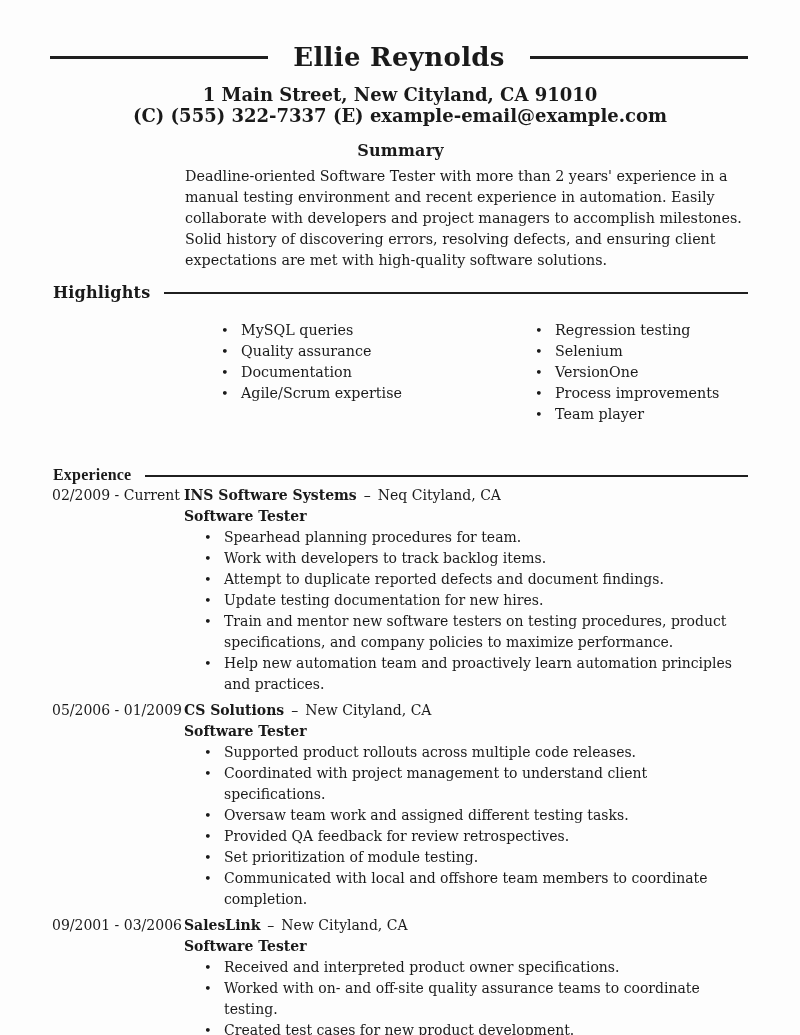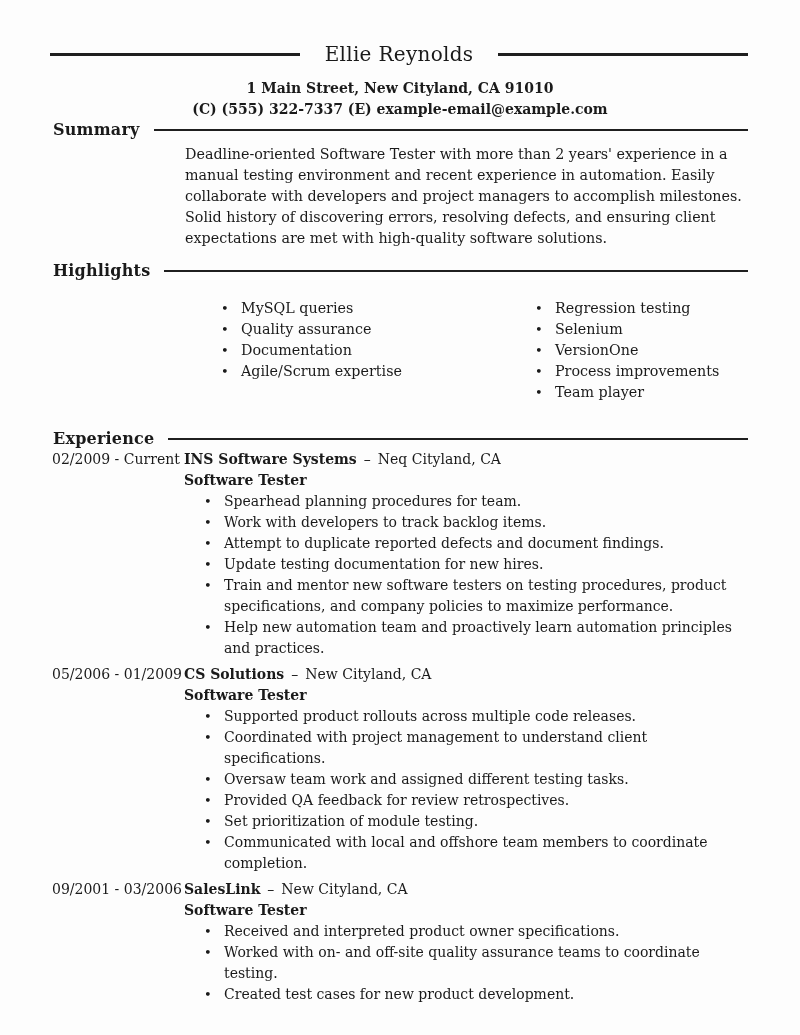--- a/index.html
+++ b/index.html
@@ -22,29 +22,29 @@
     display: flex;
     align-items: center;
     margin: 0 52px 0 50px;
   }
   .name-rule {
     flex: 1;
     height: 3px;
     background: #1f1f1f;
   }
   .name {
-    font-size: 20px;
-    font-weight: normal;
+    font-size: 26px;
+    font-weight: bold;
     white-space: nowrap;
     margin: 0 25px;
     letter-spacing: 0.3px;
   }
   .addr-block { margin-top: 12px; text-align: center; }
   .addr-line {
-    font-size: 14px;
+    font-size: 18px;
     font-weight: bold;
     line-height: 21px;
     white-space: nowrap;
   }
   
   .section-heading-row {
     display: flex;
     align-items: center;
     margin: 0 52px 0 53px;
   }
@@ -54,23 +54,23 @@
     white-space: nowrap;
     letter-spacing: 0.2px;
   }
   .section-rule {
     flex: 1;
     height: 2px;
     background: #1f1f1f;
     margin-left: 14px;
     margin-top: 1px;
   }
-  .heading-summary    { margin-top: 0; }
+  .heading-summary    { margin-top: 15px; flex-direction: column; }
   .heading-highlights { margin-top: 12px; }
-  .heading-experience { margin-top: 10px; }
+  .heading-experience { margin-top: 25px; font-family: Liberation Serif, serif; }
   
   .summary-text {
     margin: 5px 0 0 185px;
     font-size: 14.3px;
     line-height: 21px;
   }
   .summary-text div { white-space: nowrap; }
   
   .highlights-cols {
     display: flex;

